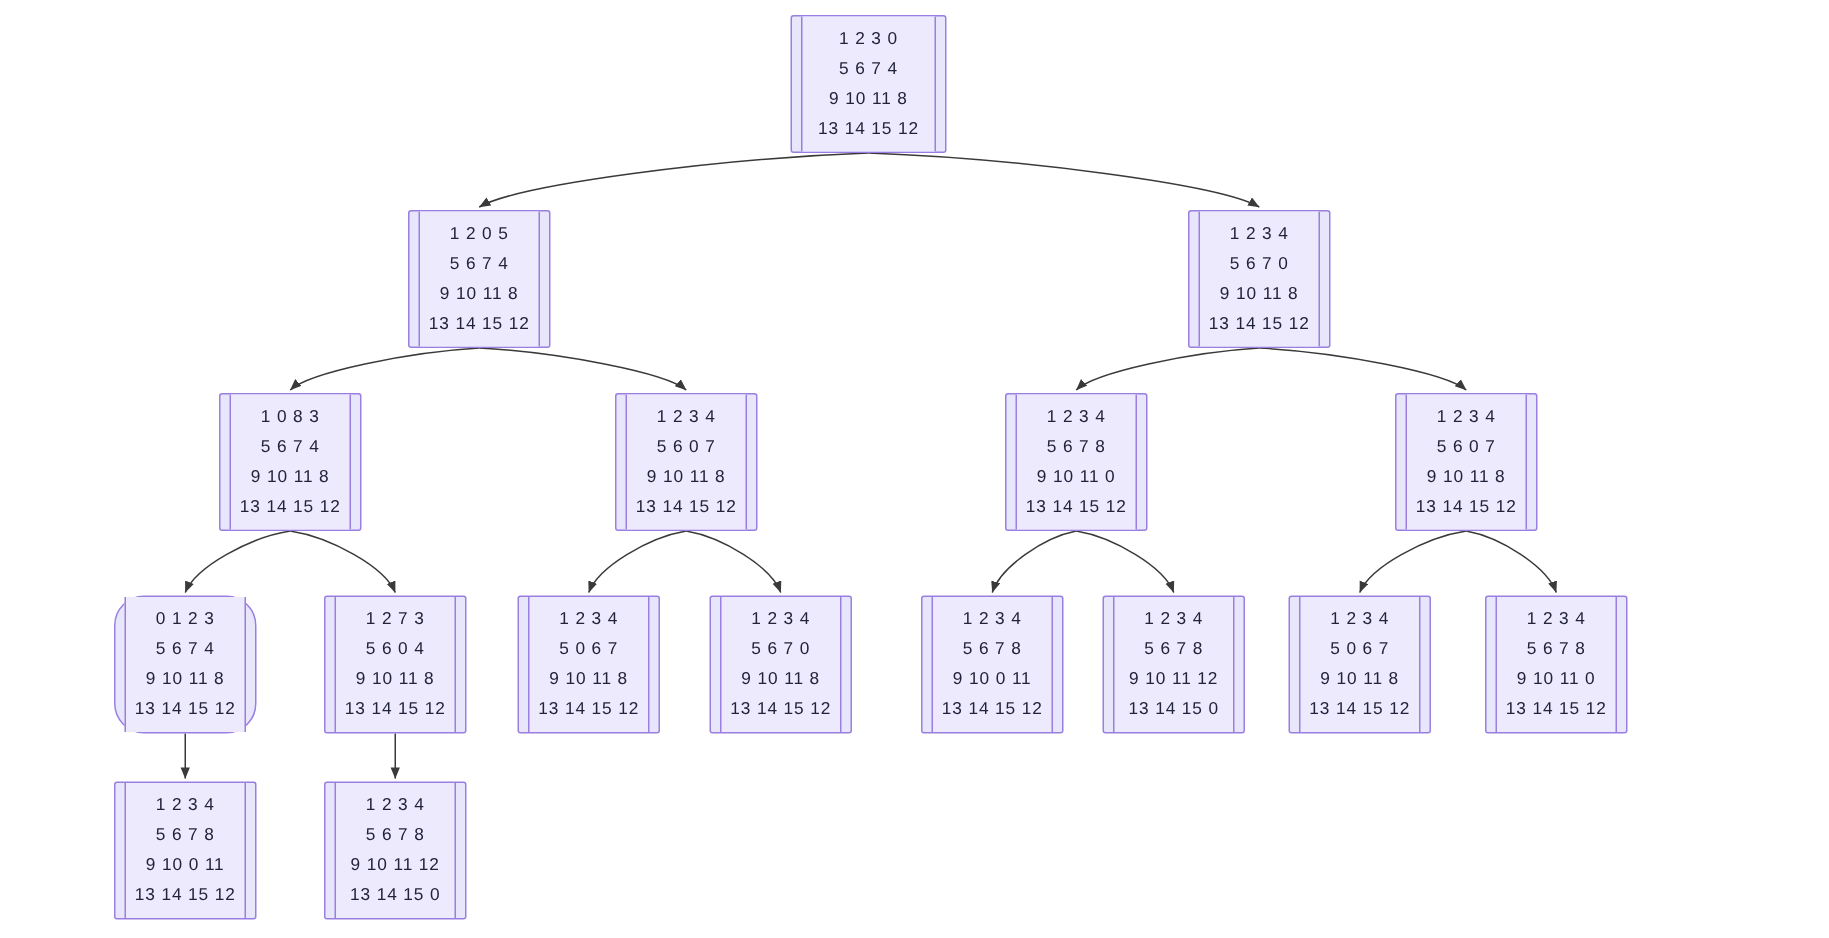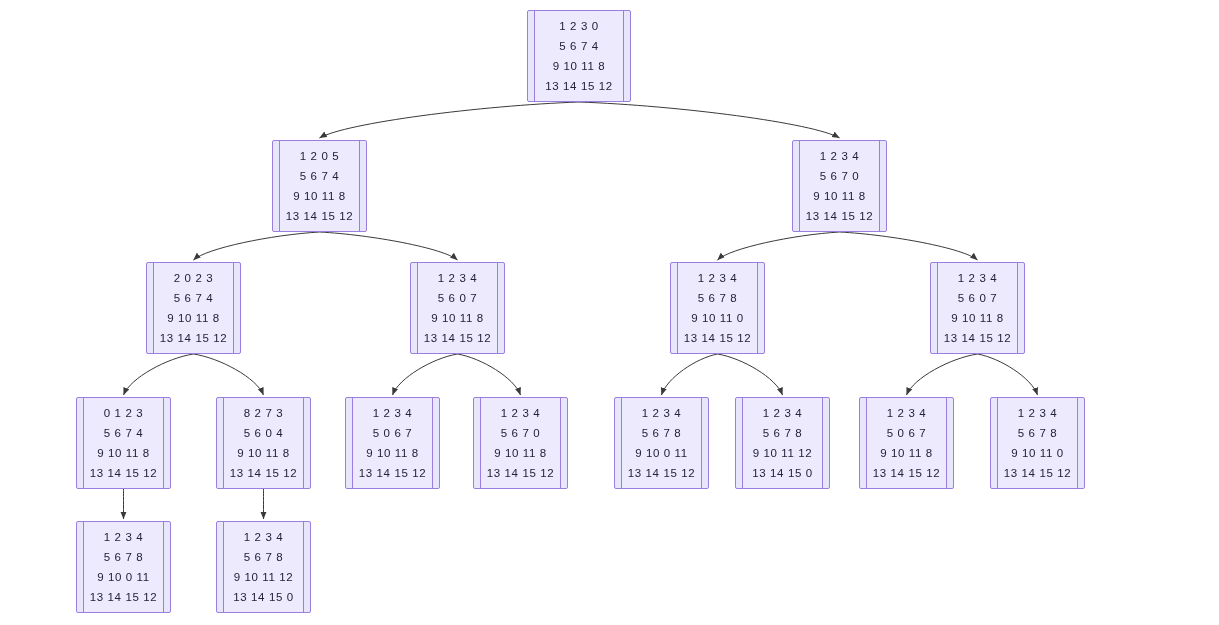--- a/index.html
+++ b/index.html
@@ -120,21 +120,21 @@
       <div class="node" style="left: 792px; top: 140px; width: 95px; height: 92px;">
         <div class="node-inner">
           <span class="grid-row">1 2 3 4</span>
           <span class="grid-row">5 6 7 0</span>
           <span class="grid-row">9 10 11 8</span>
           <span class="grid-row">13 14 15 12</span>
         </div>
       </div>
       <div class="node" style="left: 146px; top: 262px; width: 95px; height: 92px;">
         <div class="node-inner">
-          <span class="grid-row">2 0 2 3</span>
+          <span class="grid-row">1 0 8 3</span>
           <span class="grid-row">5 6 7 4</span>
           <span class="grid-row">9 10 11 8</span>
           <span class="grid-row">13 14 15 12</span>
         </div>
       </div>
       <div class="node" style="left: 410px; top: 262px; width: 95px; height: 92px;">
         <div class="node-inner">
           <span class="grid-row">1 2 3 4</span>
           <span class="grid-row">5 6 0 7</span>
           <span class="grid-row">9 10 11 8</span>
@@ -150,31 +150,31 @@
         </div>
       </div>
       <div class="node" style="left: 930px; top: 262px; width: 95px; height: 92px;">
         <div class="node-inner">
           <span class="grid-row">1 2 3 4</span>
           <span class="grid-row">5 6 0 7</span>
           <span class="grid-row">9 10 11 8</span>
           <span class="grid-row">13 14 15 12</span>
         </div>
       </div>
-      <div class="node" style="left: 76px; top: 397px; width: 95px; height: 92px;">
+      <div class="node" style="left: 76px; top: 397px; width: 95px; height: 92px; border-radius: 20px;">
         <div class="node-inner">
           <span class="grid-row">0 1 2 3</span>
           <span class="grid-row">5 6 7 4</span>
           <span class="grid-row">9 10 11 8</span>
           <span class="grid-row">13 14 15 12</span>
         </div>
       </div>
       <div class="node" style="left: 216px; top: 397px; width: 95px; height: 92px;">
         <div class="node-inner">
-          <span class="grid-row">8 2 7 3</span>
+          <span class="grid-row">1 2 7 3</span>
           <span class="grid-row">5 6 0 4</span>
           <span class="grid-row">9 10 11 8</span>
           <span class="grid-row">13 14 15 12</span>
         </div>
       </div>
       <div class="node" style="left: 345px; top: 397px; width: 95px; height: 92px;">
         <div class="node-inner">
           <span class="grid-row">1 2 3 4</span>
           <span class="grid-row">5 0 6 7</span>
           <span class="grid-row">9 10 11 8</span>

